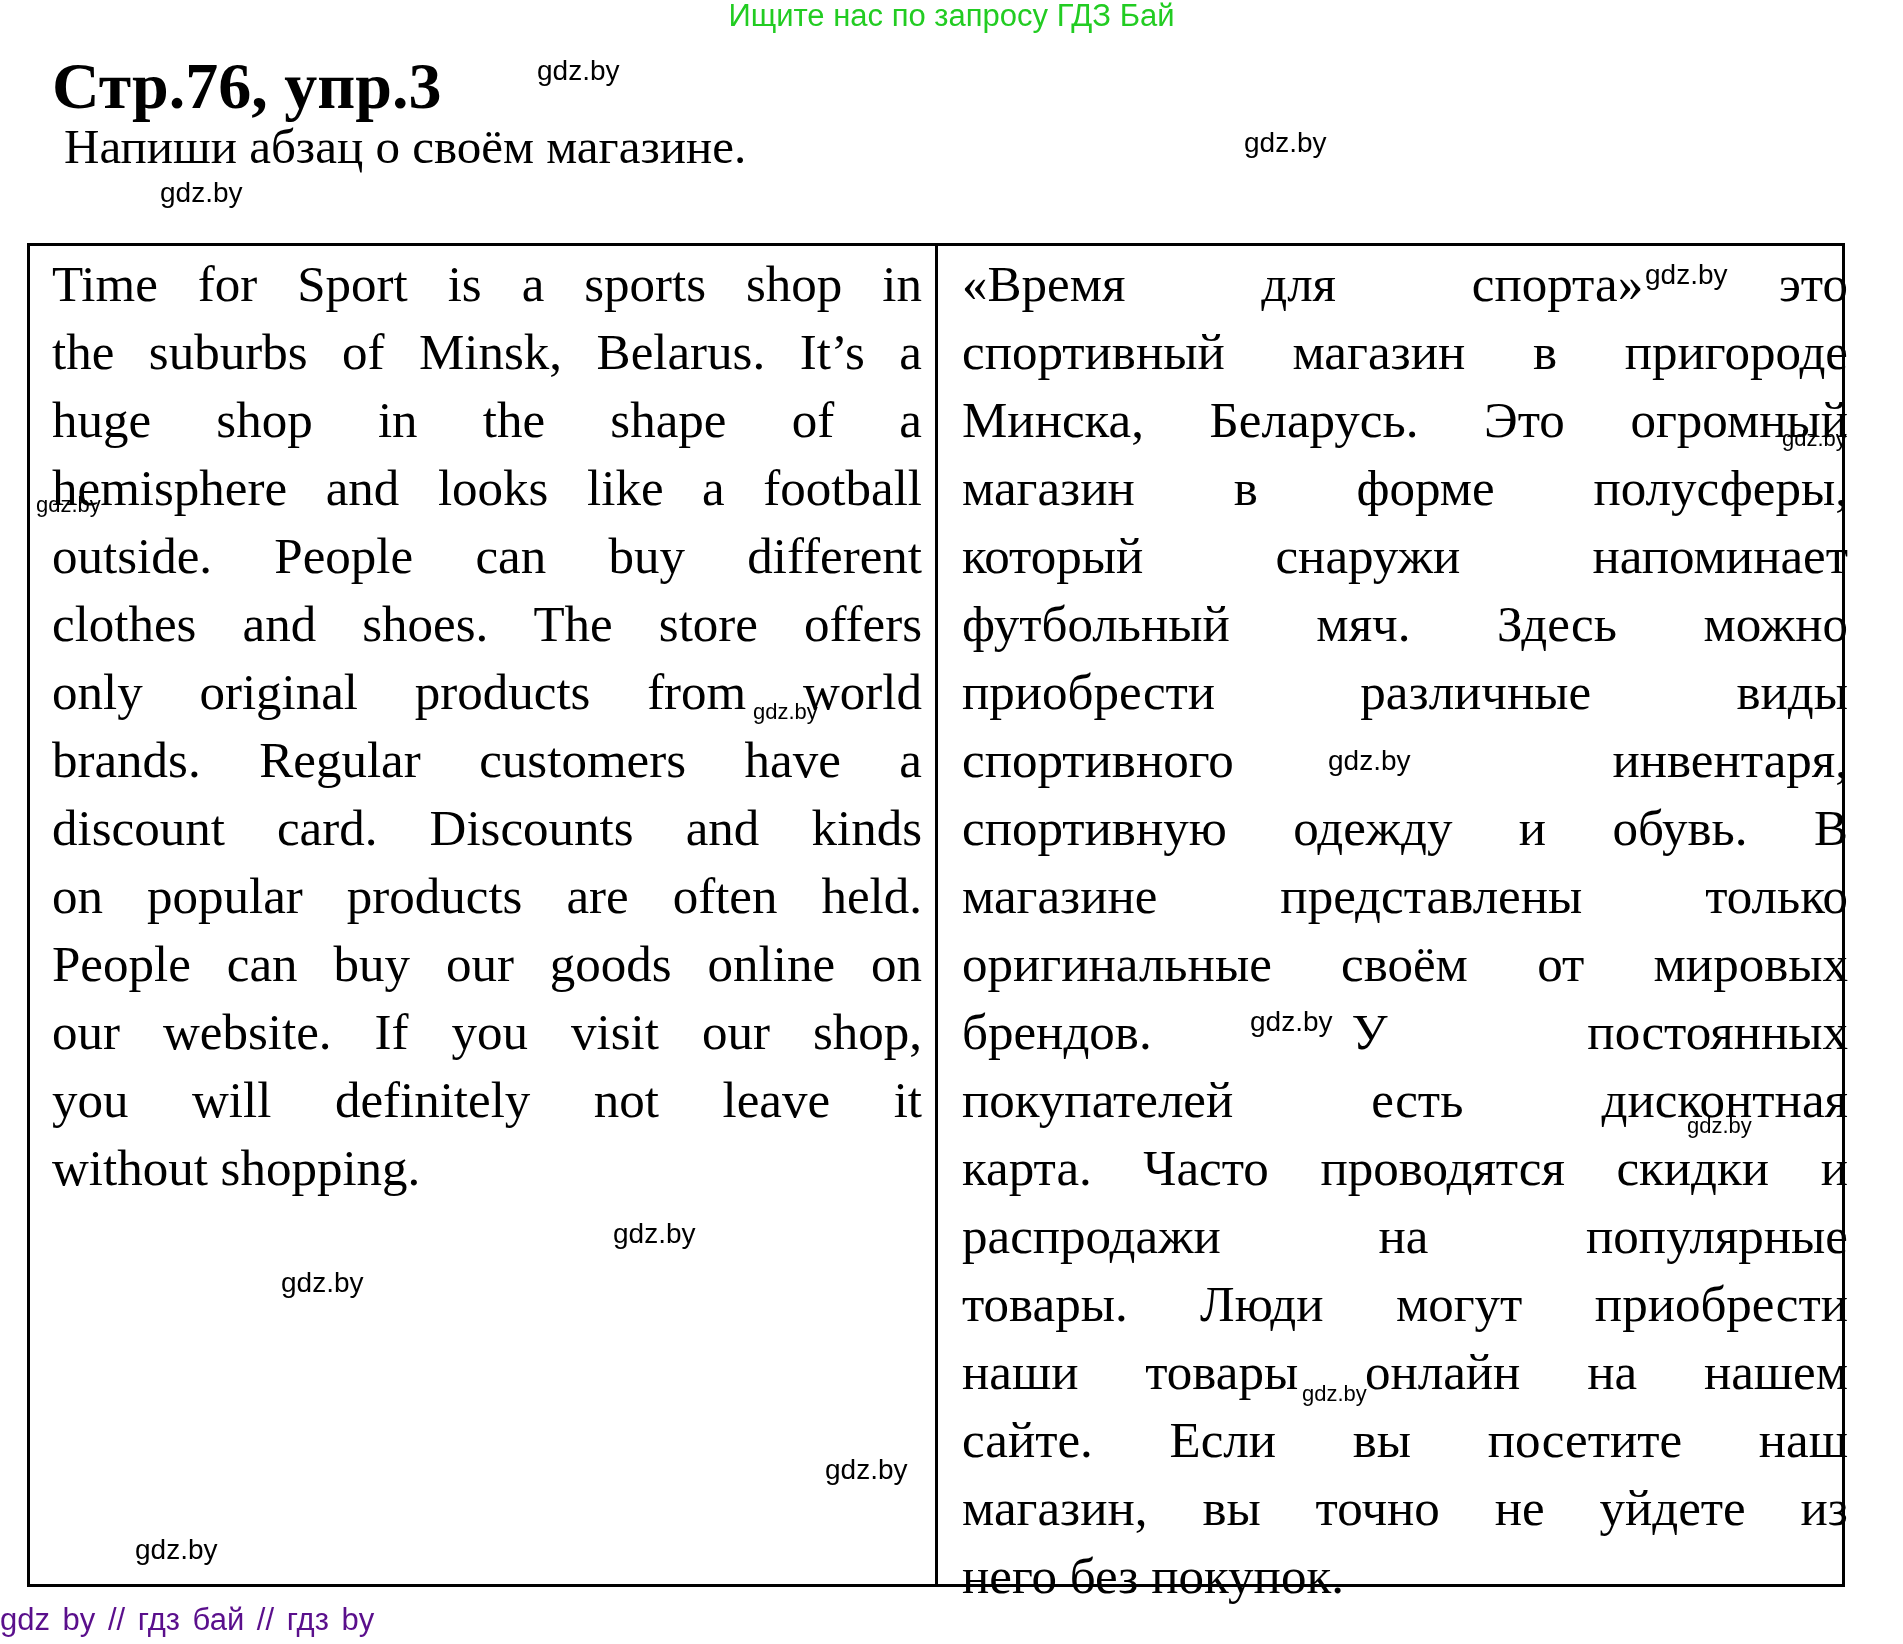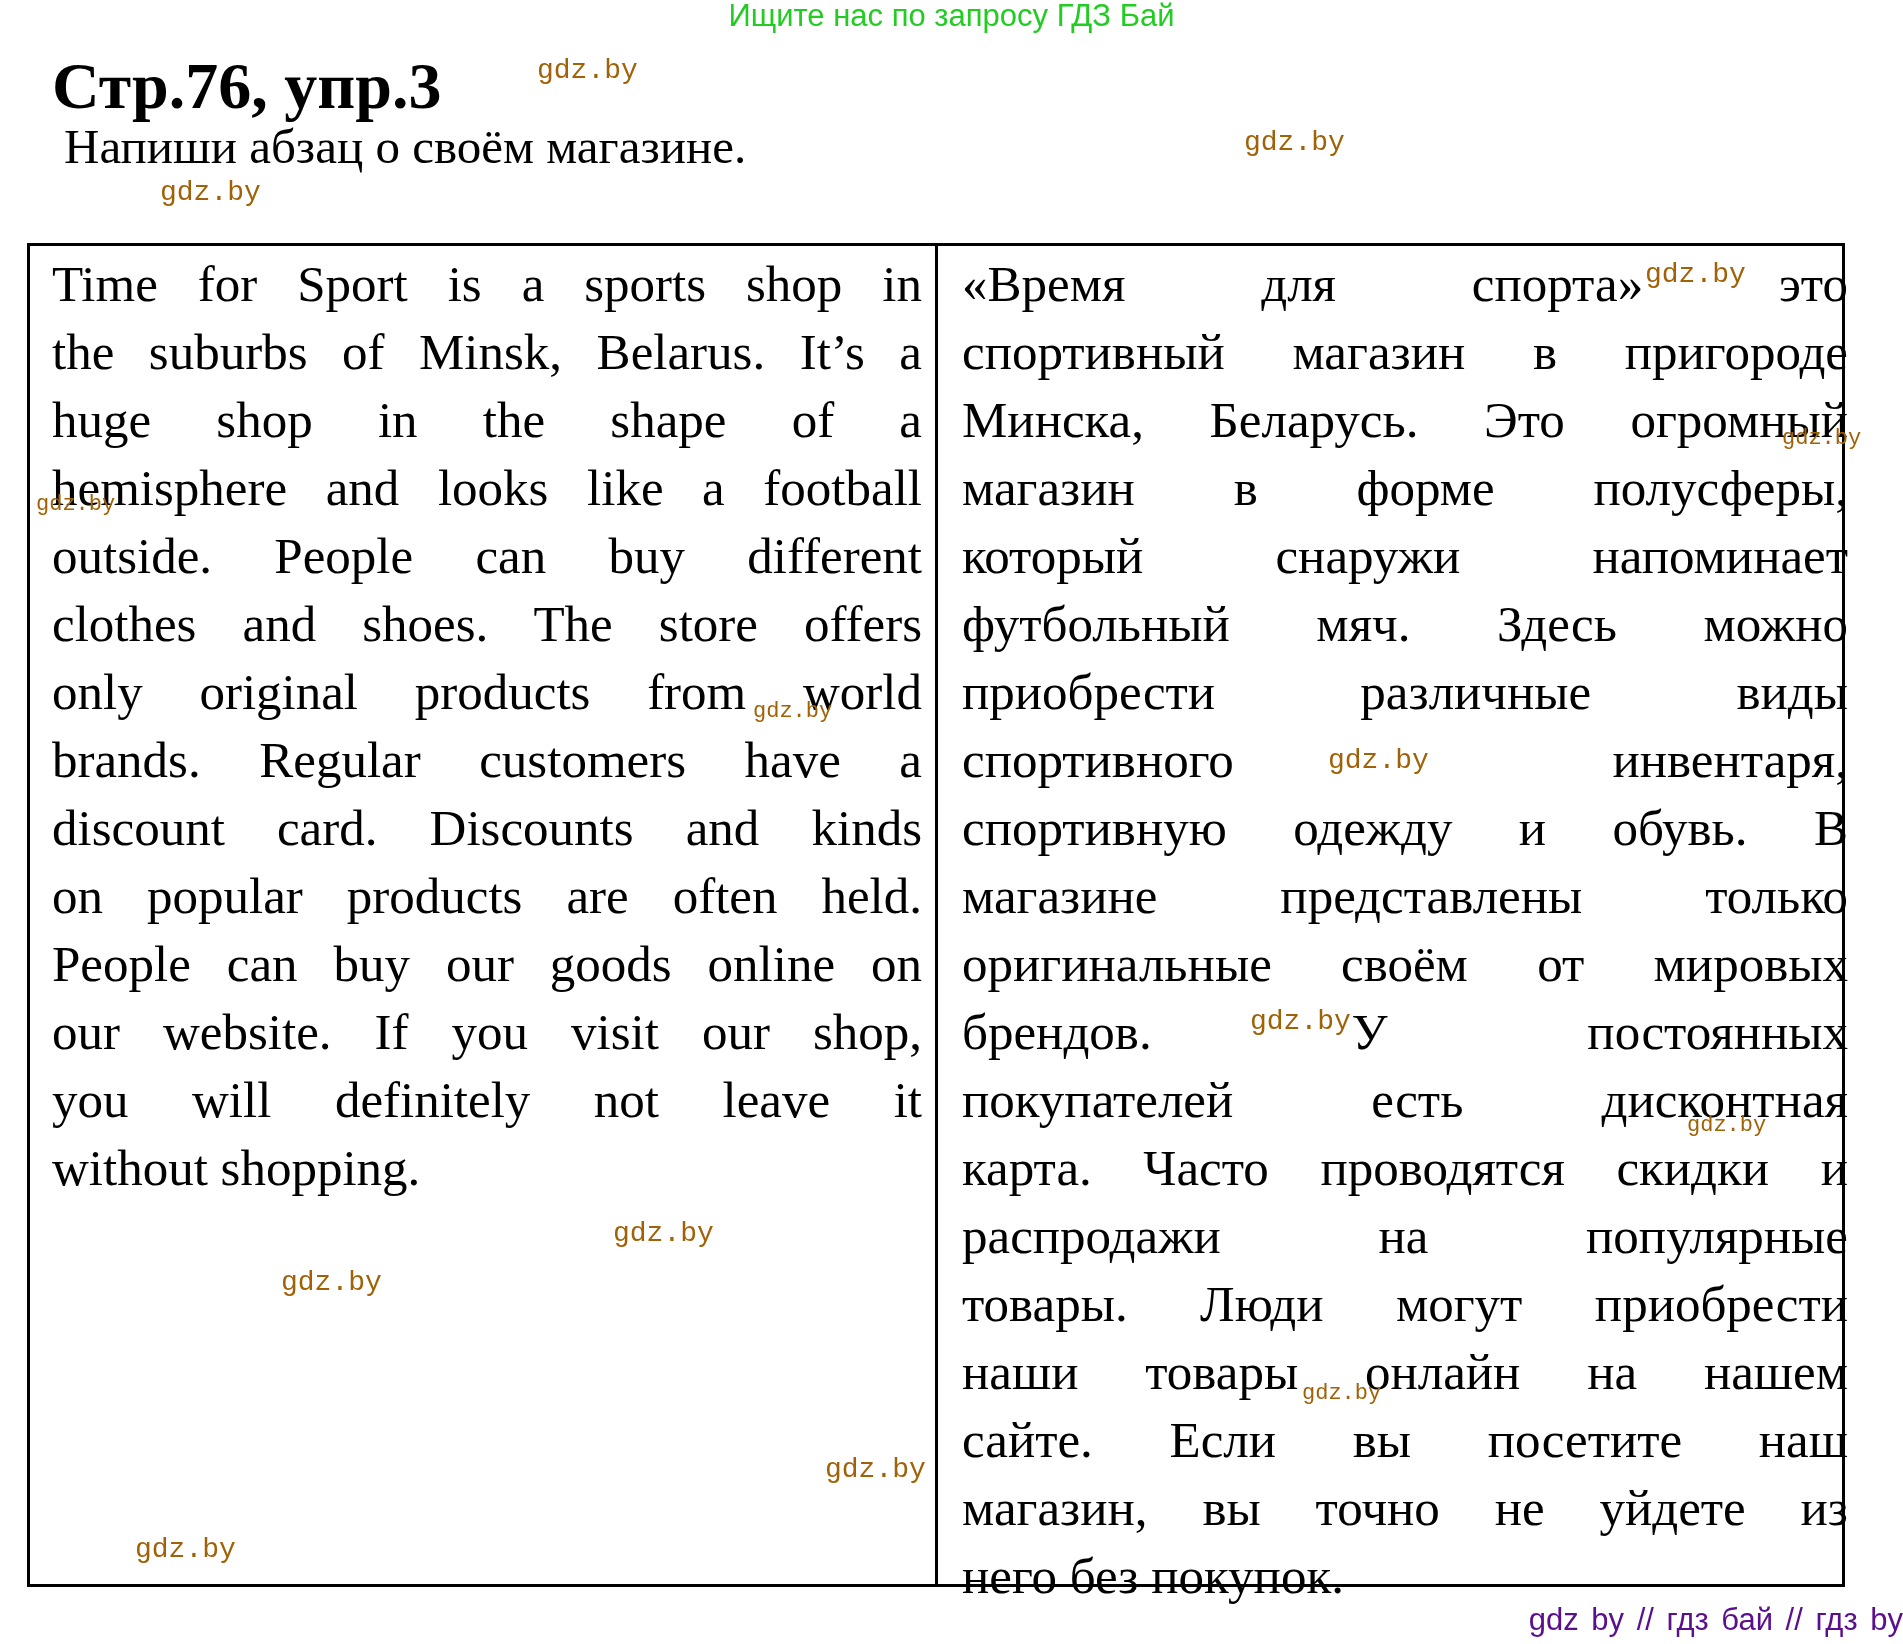--- a/index.html
+++ b/index.html
@@ -3,31 +3,31 @@
 <meta charset="utf-8">
 <style>
   html, body { margin:0; padding:0; background:#ffffff; }
   body { width:1903px; height:1644px; position:relative; overflow:hidden; }
   .banner { position:absolute; top:-2px; left:0; width:1903px; text-align:center;
     font-family:"Liberation Sans", sans-serif; font-size:31px; color:#22cc22; }
   .title { position:absolute; left:52px; top:48px; font-family:"Liberation Serif", serif;
     font-weight:bold; font-size:66px; color:#000; letter-spacing:0px; }
   .subtitle { position:absolute; left:64px; top:118px; font-family:"Liberation Serif", serif;
     font-size:49px; color:#000; }
-  .wm { position:absolute; font-family:Liberation Mono, monospace; font-size:28px; color:#a16207; white-space:nowrap; }
+  .wm { position:absolute; font-family:Liberation Sans, sans-serif; font-size:28px; color:#000000; white-space:nowrap; }
   .wm.small { font-size:22px; }
   .table { position:absolute; left:27px; top:243px; width:1818px; height:1344px;
     border:3px solid #000; box-sizing:border-box; }
   .divider { position:absolute; left:935px; top:243px; width:3px; height:1344px; background:#000; }
   .col { position:absolute; top:250px; font-family:"Liberation Serif", serif; font-size:51px; color:#000; }
   .col.left { left:52px; width:870px; }
   .col.right { left:962px; width:886px; }
   .line { height:68px; line-height:68px; white-space:nowrap; text-align:justify; text-align-last:justify; }
   .line.last { text-align-last:left; }
-  .footer { position:absolute; top:1602px; left:0; width:1903px; text-align:right;
+  .footer { position:absolute; top:1602px; left:0; width:1903px; text-align:left;
     font-family:"Liberation Sans", sans-serif; font-size:31px; color:#5a0f8c; word-spacing:4px; }
 </style>
 </head>
 <body>
 
 <div class="banner">Ищите нас по запросу ГДЗ Бай</div>
 
 <div class="title">Стр.76, упр.3</div>
 <div class="subtitle">Напиши абзац о своём магазине.</div>
 

